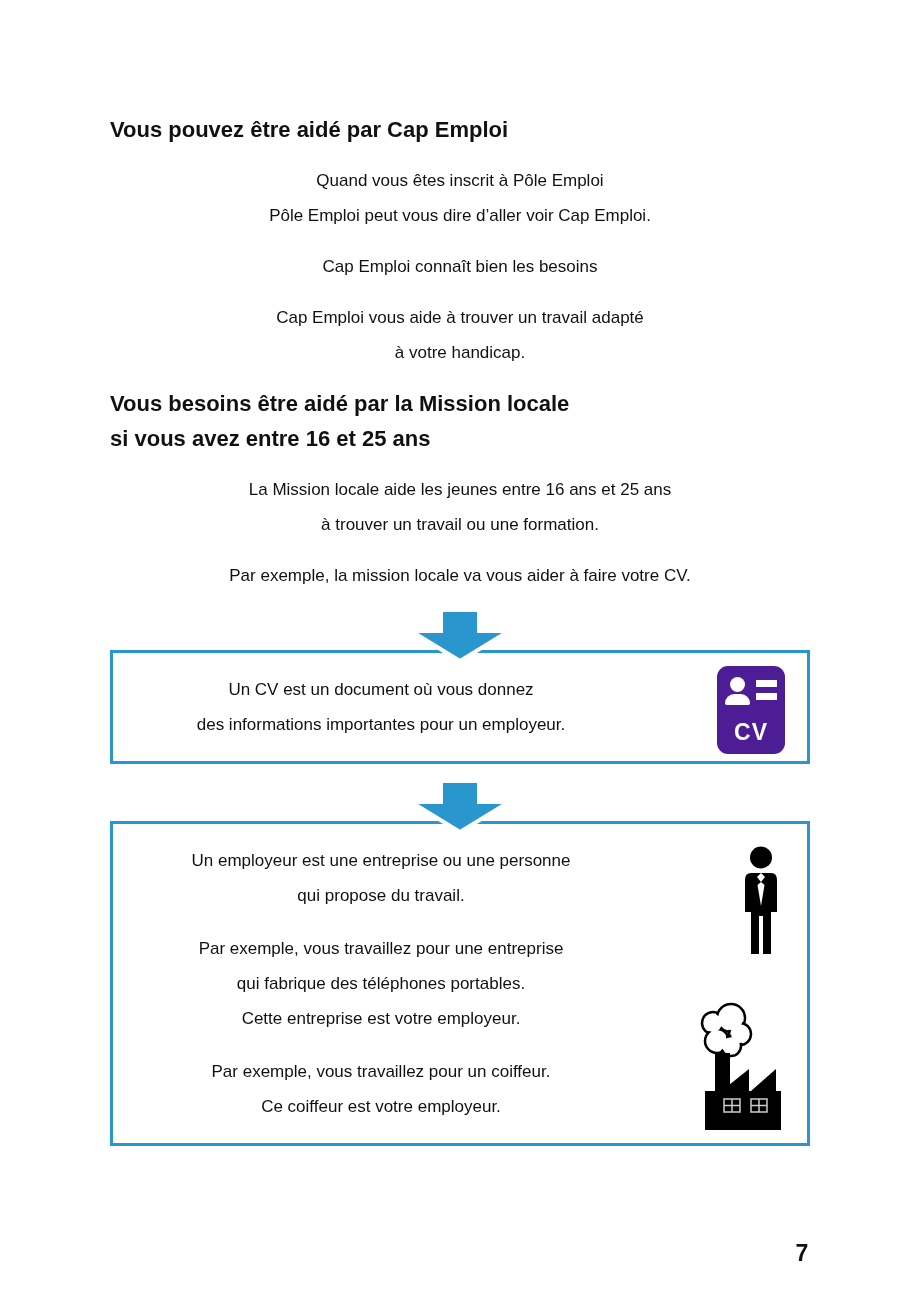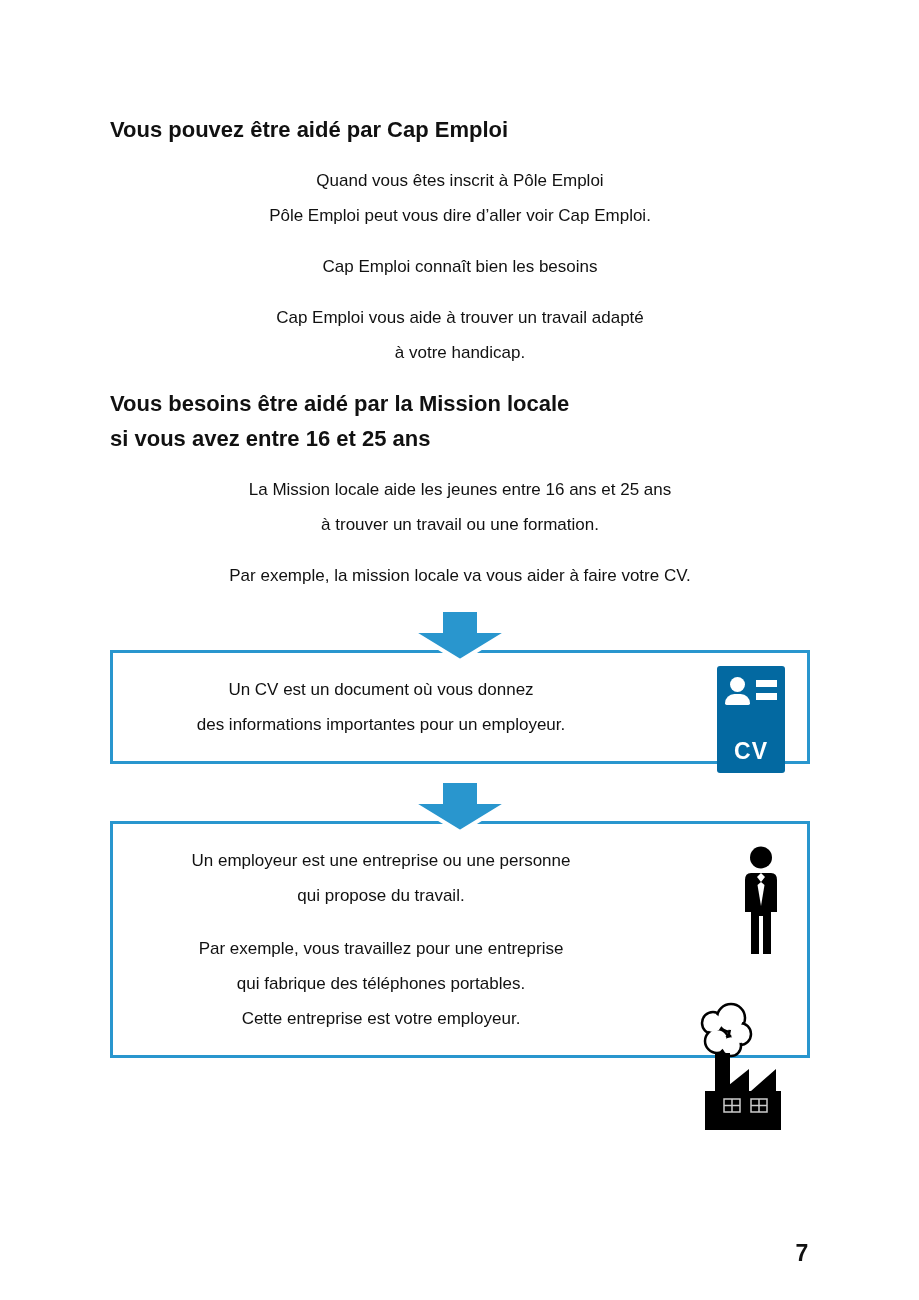--- a/index.html
+++ b/index.html
@@ -47,23 +47,23 @@
   }
   .callout .para { margin-bottom: 18px; }
   .callout .para:last-child { margin-bottom: 0; }
 
   
   .cv-card {
     position: absolute;
     top: 13px;
     right: 22px;
     width: 68px;
-    height: 107px;
-    background: #0369a1;
-    border-radius: 3px;
+    height: 88px;
+    background: #4c1d95;
+    border-radius: 11px;
   }
   .cv-card .head {
     position: absolute; left: 13px; top: 11px;
     width: 15px; height: 15px; border-radius: 50%;
     background: #ffffff;
   }
   .cv-card .shoulders {
     position: absolute; left: 8px; top: 28px;
     width: 25px; height: 11px;
     border-radius: 11px 11px 2px 2px;
@@ -151,20 +151,24 @@
 
     <div class="callout">
       <p class="para">
         <span class="line">Un employeur est une entreprise ou une personne</span>
         <span class="line">qui propose du travail.</span>
       </p>
       <p class="para">
         <span class="line">Par exemple, vous travaillez pour une entreprise</span>
         <span class="line">qui fabrique des téléphones portables.</span>
         <span class="line">Cette entreprise est votre employeur.</span>
+      </p>
+      <p class="para">
+        <span class="line">Par exemple, vous travaillez pour un coiffeur.</span>
+        <span class="line">Ce coiffeur est votre employeur.</span>
       </p>
 
       <svg class="businessman" width="44" height="110" viewBox="0 0 44 110" aria-hidden="true">
         <circle cx="22" cy="11.5" r="11" fill="#000000"></circle>
         <path fill="#000000" d="M12,27 L32,27 Q38,27 38,34 L38,66 L32,66 L32,108 L24,108 L24,70 L20,70 L20,108 L12,108 L12,66 L6,66 L6,34 Q6,27 12,27 Z"></path>
         <polygon points="22,27 18,31 22,36 26,31" fill="#ffffff"></polygon>
         <polygon points="22,36 18.5,39 22,60 25.5,39" fill="#ffffff"></polygon>
       </svg>
 
       <svg class="factory" width="98" height="136" viewBox="0 0 98 136" aria-hidden="true">

